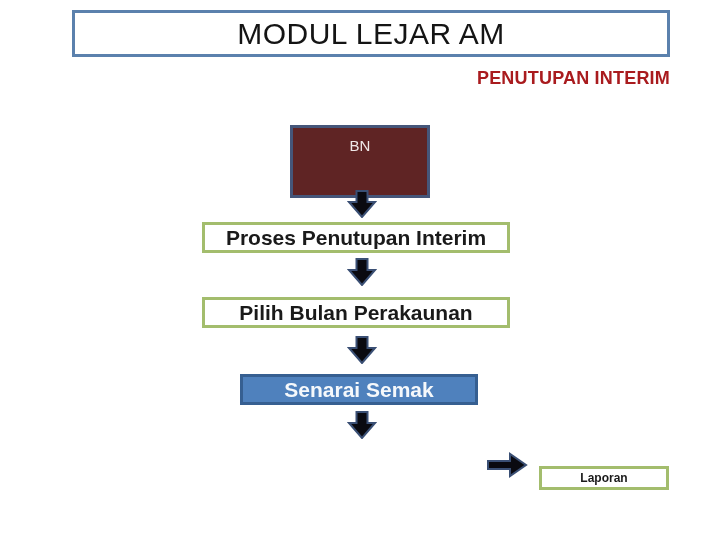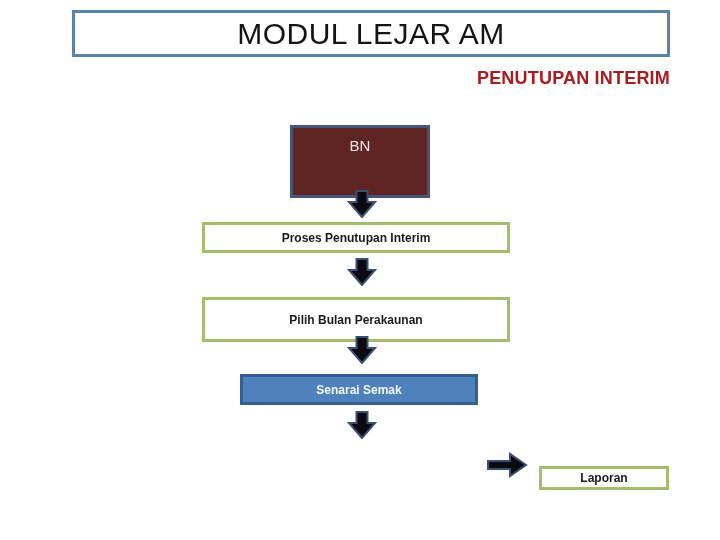--- a/index.html
+++ b/index.html
@@ -46,37 +46,37 @@
     text-align: center;
     padding-top: 9px;
     font-size: 15px;
     color: #efe7e7;
     margin-top: 8px;
   }
 
   .box {
     display: flex; align-items: center; justify-content: center;
     font-weight: bold;
-    font-size: 12px;
+    font-size: 21px;
     text-align: center;
     background: #ffffff;
   }
   .outline-green {
     border: 3px solid #a3bd6d;
     color: #1a1a1a;
   }
   .blue {
     background: #4f81bd;
     border: 3px solid #365f91;
     color: #f5f8fb;
     align-items: center;
   }
 
   .proses-box  { left: 202px; top: 222px; width: 308px; height: 31px; }
-  .pilih-box   { left: 202px; top: 297px; width: 308px; height: 45px; text-align: right; }
+  .pilih-box   { left: 202px; top: 297px; width: 308px; height: 31px; text-align: right; }
   .senarai-box { left: 240px; top: 374px; width: 238px; height: 31px; }
   .butang-box  { left: 240px; top: 449px; width: 238px; height: 31px; }
   .laporan-box { left: 539px; top: 450px; width: 130px; height: 24px; font-size: 12px; margin-top: 16px; }
 
   .arrow { line-height: 0; }
   .arrow-1 { left: 347px; top: 190px; }
   .arrow-2 { left: 347px; top: 258px; }
   .arrow-3 { left: 347px; top: 336px; }
   .arrow-4 { left: 347px; top: 411px; }
   .arrow-right { left: 487px; top: 452px; }

